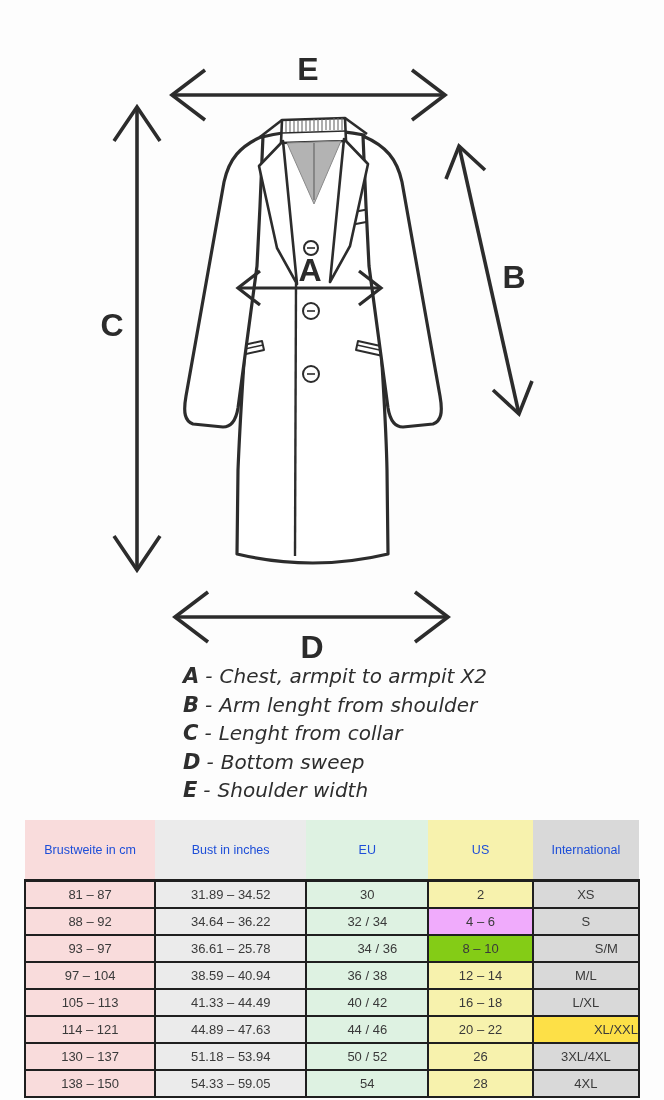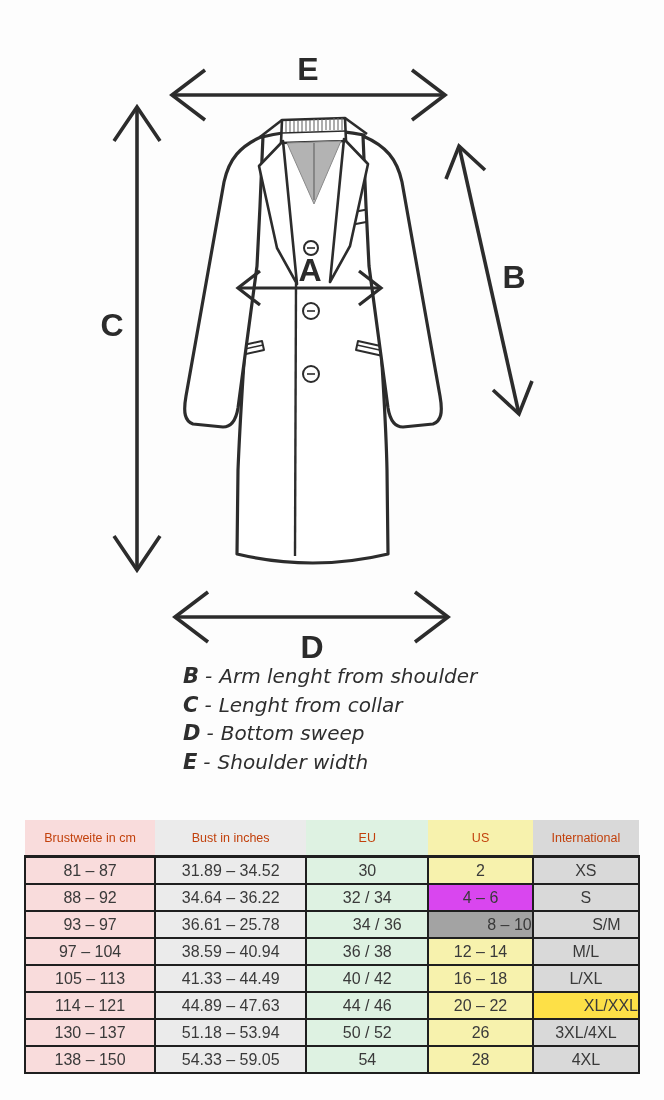--- a/index.html
+++ b/index.html
@@ -19,27 +19,27 @@
   }
   .legend-key { font-weight:bold; font-size:21px; }
   .legend-sep { margin:0 7px 0 6px; }
 
   
   .size-table {
     position:absolute; left:24px; top:820px; width:616px;
     border-collapse:collapse; table-layout:fixed;
   }
   .size-table th {
-    font-weight:normal; font-size:12.5px; color:#c2410c;
+    font-weight:normal; font-size:12.5px; color:#1d4ed8;
     height:27px; text-align:center;
     border:none; border-bottom:3px solid #1f1f1f;
-    padding:4px;
+    padding:16px;
   }
   .size-table td {
-    font-size:16px; color:#3a3a3a; text-align:center;
+    font-size:13px; color:#3a3a3a; text-align:center;
     height:25px; border:2px solid #1f1f1f; padding:0;
   }
 </style>
 </head>
 <body>
 
 <div class="canvas">
 
   <svg class="diagram-svg" width="664" height="664" viewBox="0 0 664 664">
 
@@ -112,20 +112,23 @@
     <g fill="#2b2b2b" font-family="Liberation Sans, sans-serif" font-weight="bold" font-size="32px" text-anchor="middle">
       <text x="308" y="80">E</text>
       <text x="112" y="336">C</text>
       <text x="514" y="288">B</text>
       <text x="310" y="281">A</text>
       <text x="312" y="658">D</text>
     </g>
   </svg>
 
   <div class="legend">
+    <div class="legend-line">
+      <span class="legend-key">A</span><span class="legend-sep">-</span><span class="legend-desc">Chest, armpit to armpit X2</span>
+    </div>
     <div class="legend-line">
       <span class="legend-key">B</span><span class="legend-sep">-</span><span class="legend-desc">Arm lenght from shoulder</span>
     </div>
     <div class="legend-line">
       <span class="legend-key">C</span><span class="legend-sep">-</span><span class="legend-desc">Lenght from collar</span>
     </div>
     <div class="legend-line">
       <span class="legend-key">D</span><span class="legend-sep">-</span><span class="legend-desc">Bottom sweep</span>
     </div>
     <div class="legend-line">
@@ -155,28 +158,28 @@
           <td style="background: rgb(249, 220, 220);">81 – 87</td>
           <td style="background: rgb(235, 235, 235);">31.89 – 34.52</td>
           <td style="background: rgb(222, 242, 226);">30</td>
           <td style="background: rgb(247, 242, 173);">2</td>
           <td style="background: rgb(217, 217, 217);">XS</td>
         </tr>
         <tr>
           <td style="background: rgb(249, 220, 220);">88 – 92</td>
           <td style="background: rgb(235, 235, 235);">34.64 – 36.22</td>
           <td style="background: rgb(222, 242, 226);">32 / 34</td>
-          <td style="background: #d946ef;">4 – 6</td>
+          <td style="background: #f0abfc;">4 – 6</td>
           <td style="background: rgb(217, 217, 217);">S</td>
         </tr>
         <tr>
           <td style="background: rgb(249, 220, 220);">93 – 97</td>
           <td style="background: rgb(235, 235, 235);">36.61 – 25.78</td>
           <td style="background: rgb(222, 242, 226); padding-left: 20px;">34 / 36</td>
-          <td style="background: #a3a3a3; text-align: right;">8 – 10</td>
+          <td style="background: #84cc16;">8 – 10</td>
           <td style="background: rgb(217, 217, 217); padding-left: 41px;">S/M</td>
         </tr>
         <tr>
           <td style="background: rgb(249, 220, 220);">97 – 104</td>
           <td style="background: rgb(235, 235, 235);">38.59 – 40.94</td>
           <td style="background: rgb(222, 242, 226);">36 / 38</td>
           <td style="background: rgb(247, 242, 173);">12 – 14</td>
           <td style="background: rgb(217, 217, 217);">M/L</td>
         </tr>
         <tr>

